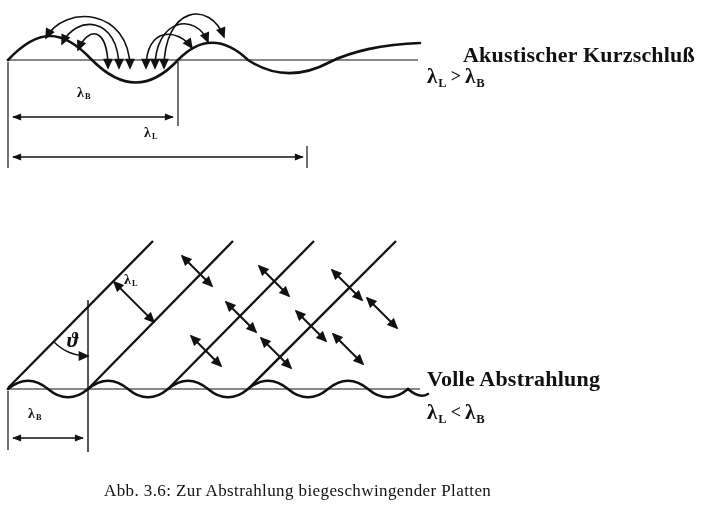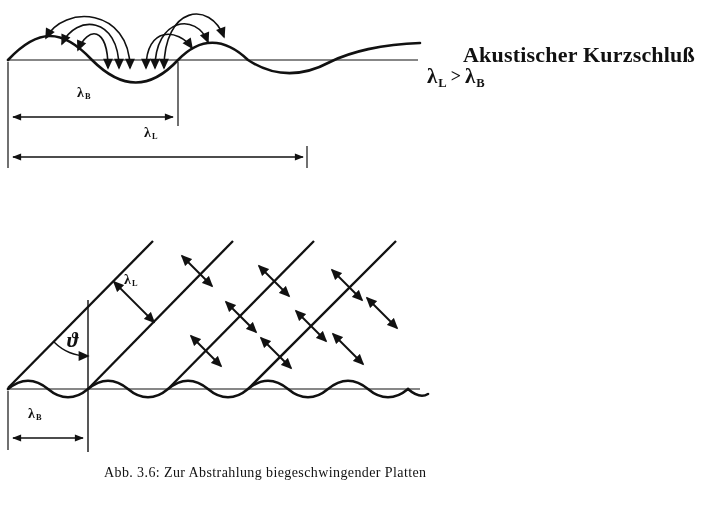--- a/index.html
+++ b/index.html
@@ -8,21 +8,21 @@
     font-family:"Liberation Serif","DejaVu Serif",serif;color:#111;overflow:hidden;
   }
   #lineart{position:absolute;left:0;top:0;}
   .lbl{position:absolute;white-space:nowrap;color:#111;}
   .heading{font-size:22px;font-weight:bold;letter-spacing:0.2px;}
   .formula{font-size:21px;font-weight:bold;}
   .formula .op{font-size:18px;padding:0 4px;position:relative;top:-1px;}
   .lambda{font-size:14px;font-weight:bold;}
   .sub{font-size:0.60em;font-weight:bold;vertical-align:-0.28em;margin-left:1px;}
   .theta{font-size:21px;font-weight:bold;font-style:italic;}
-  .caption{font-size:14px;font-weight:normal;letter-spacing:0.4px;}
+  .caption{font-size:17px;font-weight:normal;letter-spacing:0.4px;margin-top:16px;}
 </style>
 </head>
 <body>
 
 <div id="stage">
 
   <svg id="lineart" width="710" height="506" viewBox="0 0 710 506">
     <defs>
       <marker id="mField" viewBox="0 0 10 10" refX="8.5" refY="5" markerWidth="12" markerHeight="11" orient="auto-start-reverse" markerUnits="userSpaceOnUse">
         <path d="M0,0.5 L10,5 L0,9.5 Z" fill="#111"></path>
@@ -101,18 +101,20 @@
   <div class="lbl lambda" style="left:144px;top:125px;"><span>λ</span><span class="sub">L</span></div>
 
   <div class="lbl heading" style="left:427px;top:42px;margin-left:36px;">Akustischer Kurzschluß</div>
 
   <div class="lbl formula" style="left:427px;top:64px;text-align:center;"><span>λ</span><span class="sub">L</span><span class="op">&gt;</span><span>λ</span><span class="sub">B</span></div>
 
   <div class="lbl theta" style="left:67px;top:328px;">ϑ</div>
 
   <div class="lbl lambda" style="left:124px;top:272px;"><span>λ</span><span class="sub">L</span></div>
 
+  <div class="lbl heading" style="left:427px;top:366px;">Volle Abstrahlung</div>
 
+  <div class="lbl formula" style="left:427px;top:400px;"><span>λ</span><span class="sub">L</span><span class="op">&lt;</span><span>λ</span><span class="sub">B</span></div>
 
   <div class="lbl lambda" style="left:28px;top:406px;"><span>λ</span><span class="sub">B</span></div>
 
   <div class="lbl caption" style="left:104px;top:465px;">Abb. 3.6: Zur Abstrahlung biegeschwingender Platten</div>
 </div>
 
 </body></html>

